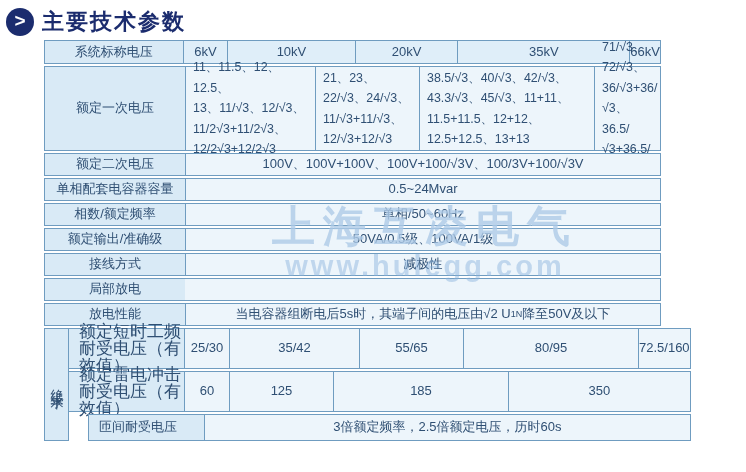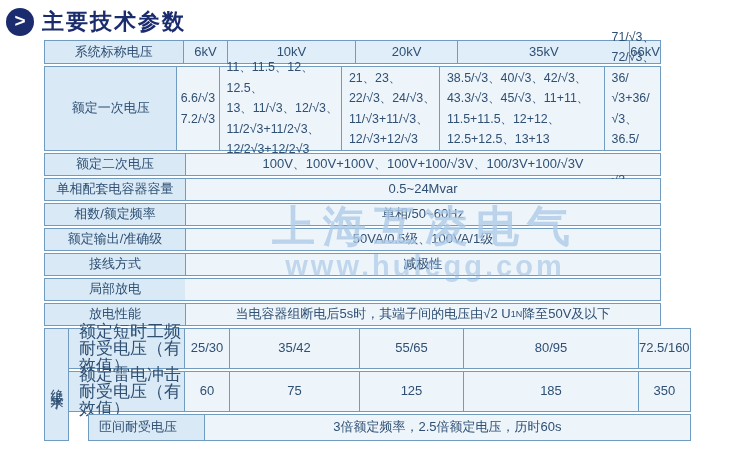--- a/index.html
+++ b/index.html
@@ -111,22 +111,20 @@
     <div class="cell lab c-label">系统标称电压</div>
     <div class="cell hd c-6">6kV</div>
     <div class="cell hd c-10">10kV</div>
     <div class="cell hd c-20">20kV</div>
     <div class="cell hd c-35">35kV</div>
     <div class="cell hd c-66">66kV</div>
   </div>
 
   <div class="t-row r-p">
     <div class="cell lab c-label">额定一次电压</div>
-    <div class="cell c-6  multiline center">6.6/√3
-7.2/√3</div>
     <div class="cell c-10 multiline">11、11.5、12、12.5、
 13、11/√3、12/√3、
 11/2√3+11/2√3、
 12/2√3+12/2√3</div>
     <div class="cell c-20 multiline">21、23、
 22/√3、24/√3、
 11/√3+11/√3、
 12/√3+12/√3</div>
     <div class="cell c-35 multiline">38.5/√3、40/√3、42/√3、
 43.3/√3、45/√3、11+11、
@@ -183,21 +181,20 @@
         <div class="cell c-20">55/65</div>
         <div class="cell c-35">80/95</div>
         <div class="cell c-66">72.5/160</div>
       </div>
       <div class="ins-row r-i">
         <div class="cell c-sub">
           <span class="ln">额定雷电冲击</span>
           <span class="ln">耐受电压（有效值）</span>
         </div>
         <div class="cell c-6">60</div>
-        <div class="cell c-10">75</div>
         <div class="cell c-20">125</div>
         <div class="cell c-35">185</div>
         <div class="cell c-66">350</div>
       </div>
       <div class="ins-row r-t">
         <div class="cell lab c-sub" style="align-items:flex-start;justify-content:center;">匝间耐受电压</div>
         <div class="cell c-span">3倍额定频率，2.5倍额定电压，历时60s</div>
       </div>
     </div>
   </div>

